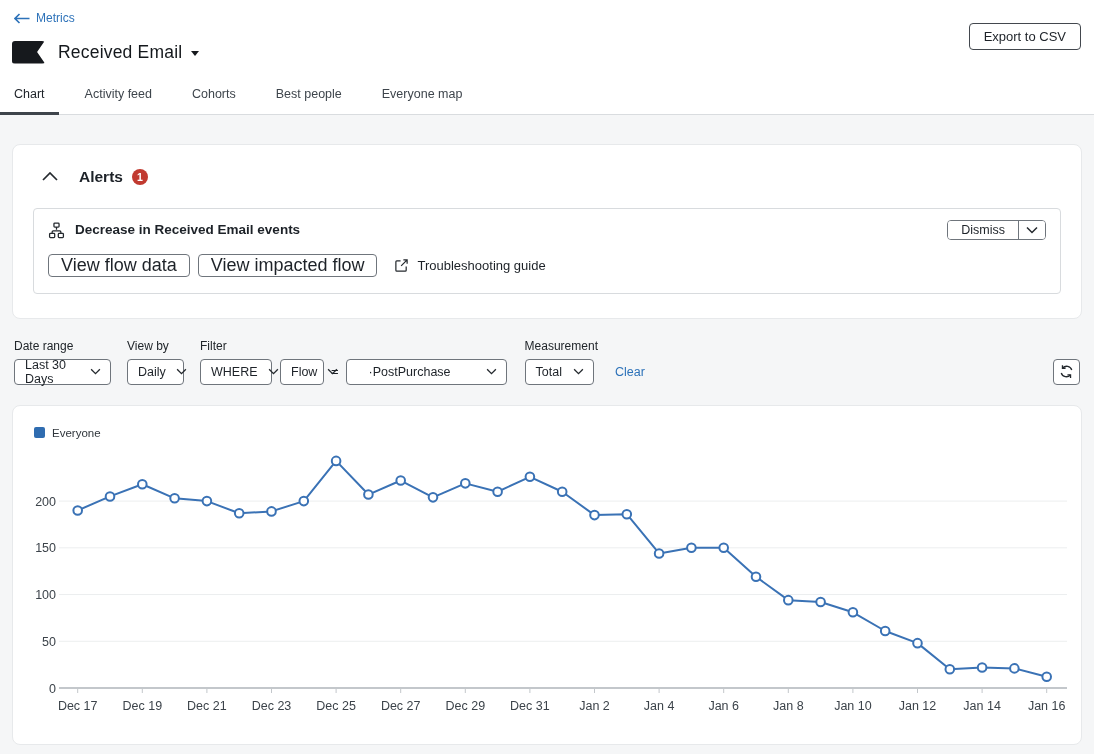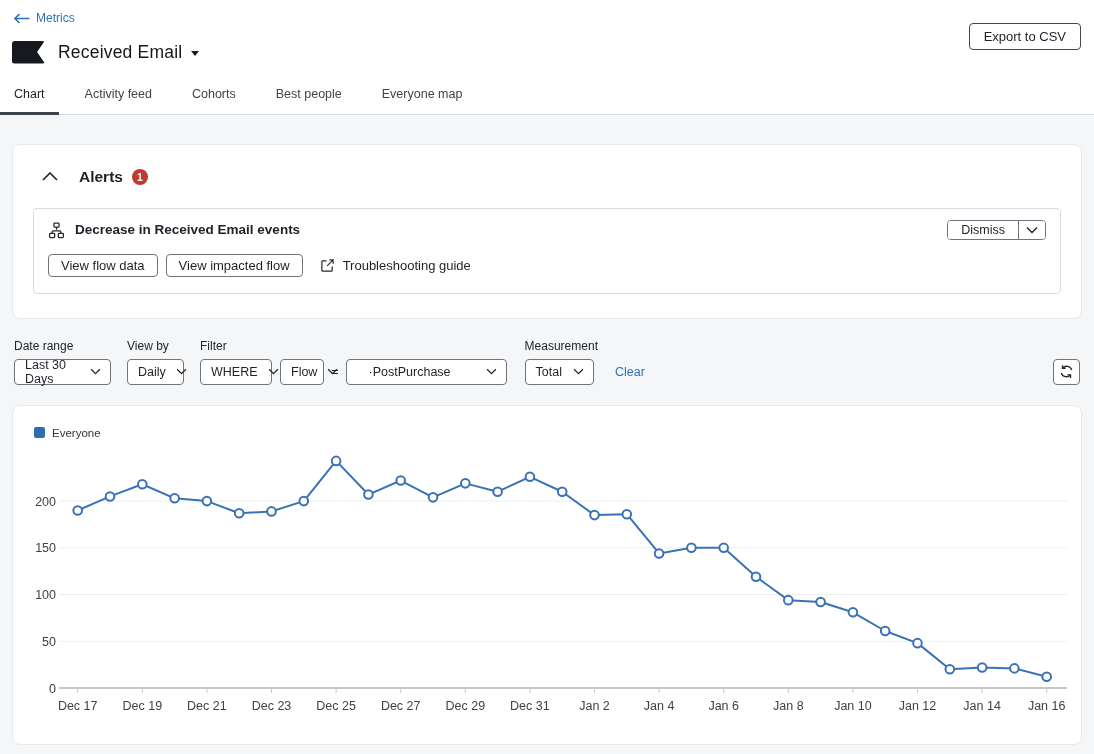--- a/index.html
+++ b/index.html
@@ -44,21 +44,21 @@
   .dismiss-split { position:absolute; top:11px; right:14px; display:flex; height:20px;
     border:1px solid #6f757c; border-radius:4px; background:#fff; overflow:hidden; }
   .dismiss-main { padding:0 13px; font-size:12.5px; color:#1d2228; background:#fff; border:none;
     font-family:inherit; cursor:pointer; }
   .dismiss-caret { width:27px; border:none; border-left:1px solid #6f757c; background:#fff;
     display:flex; align-items:center; justify-content:center; cursor:pointer; }
   .alert-body { margin-top:14px; font-size:12.5px; color:#33393f; }
   .alert-flow-name { color:#24292e; margin-left:9px; margin-right:47px; }
   .alert-actions { display:flex; align-items:center; margin-top:15px; }
   .outline-btn { height:23px; padding:0 12px; background:#fff; border:1px solid #6f757c; border-radius:4px;
-    font-size:13px; color:#1d2228; font-family:inherit; cursor:pointer; margin-right:8px; }
+    font-size:18px; color:#1d2228; font-family:inherit; cursor:pointer; margin-right:8px; }
   .guide-link { display:flex; align-items:center; gap:8px; margin-left:9px; font-size:13px; color:#1d2228; cursor:pointer; }
 
   
   .filter-row { display:flex; align-items:flex-end; margin-top:20px; padding:0 2px; }
   .f-group { display:flex; flex-direction:column; }
   .f-label { font-size:12px; color:#21262b; margin-bottom:6px; }
   .f-controls { display:flex; align-items:center; }
   .sel { height:26px; background:#fff; border:1px solid #6f757c; border-radius:4px;
     display:flex; align-items:center; justify-content:space-between; padding:0 9px 0 10px;
     font-size:12.5px; color:#1d2228; cursor:pointer; }

